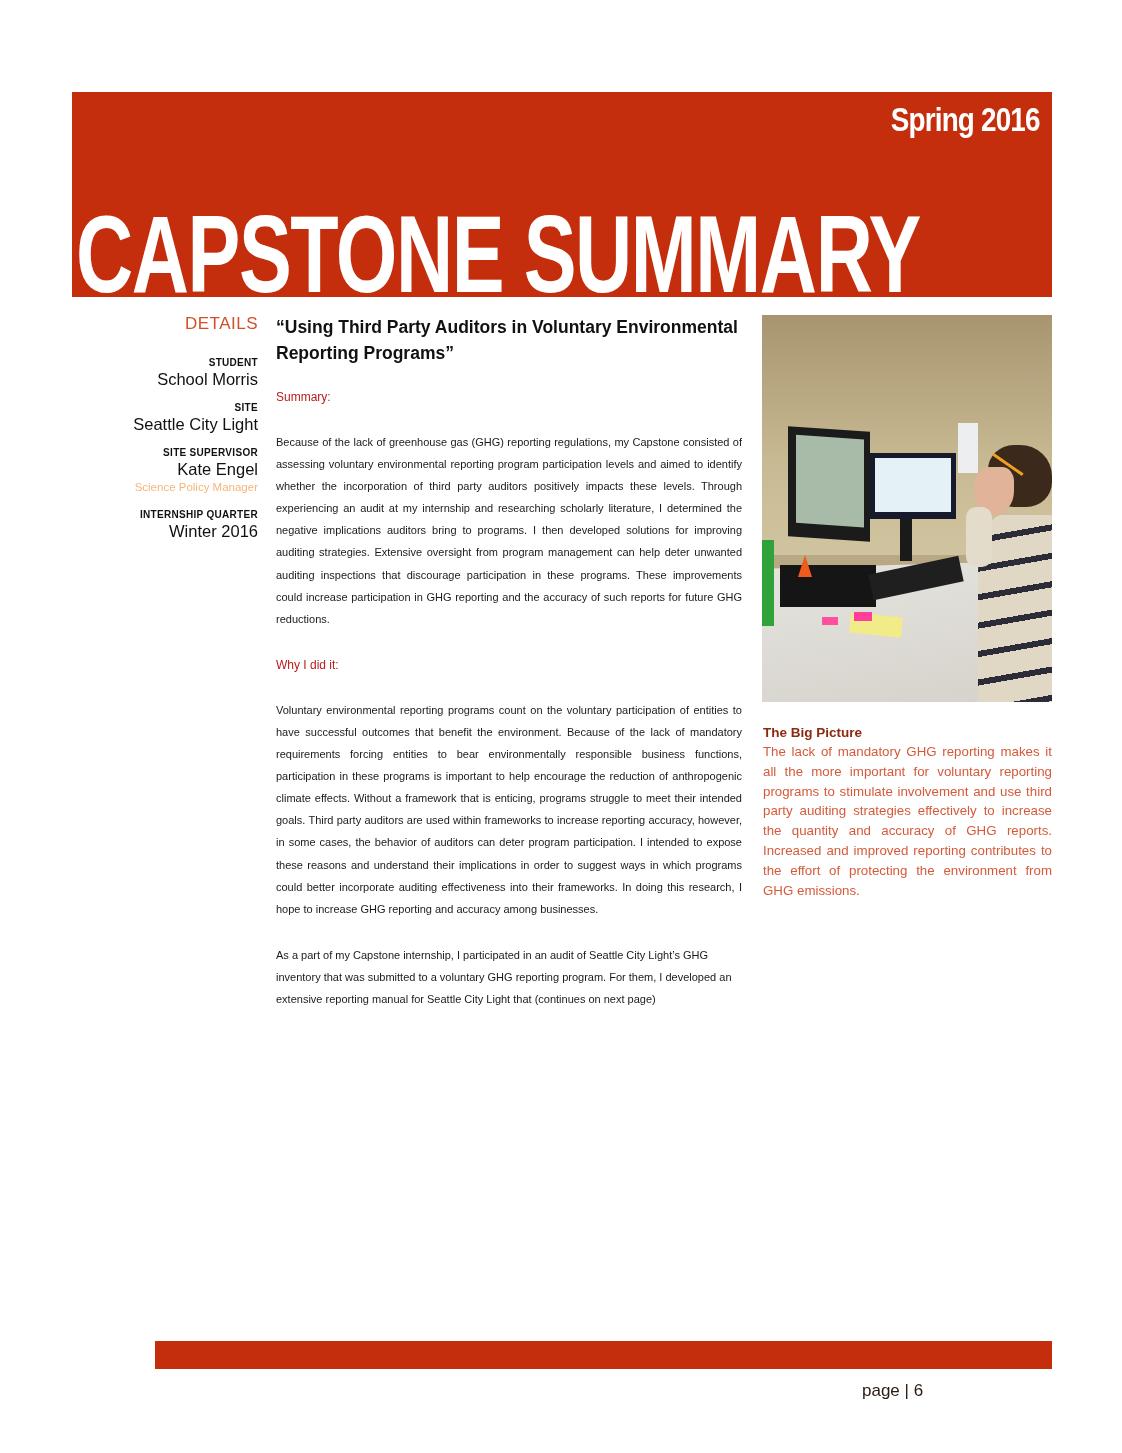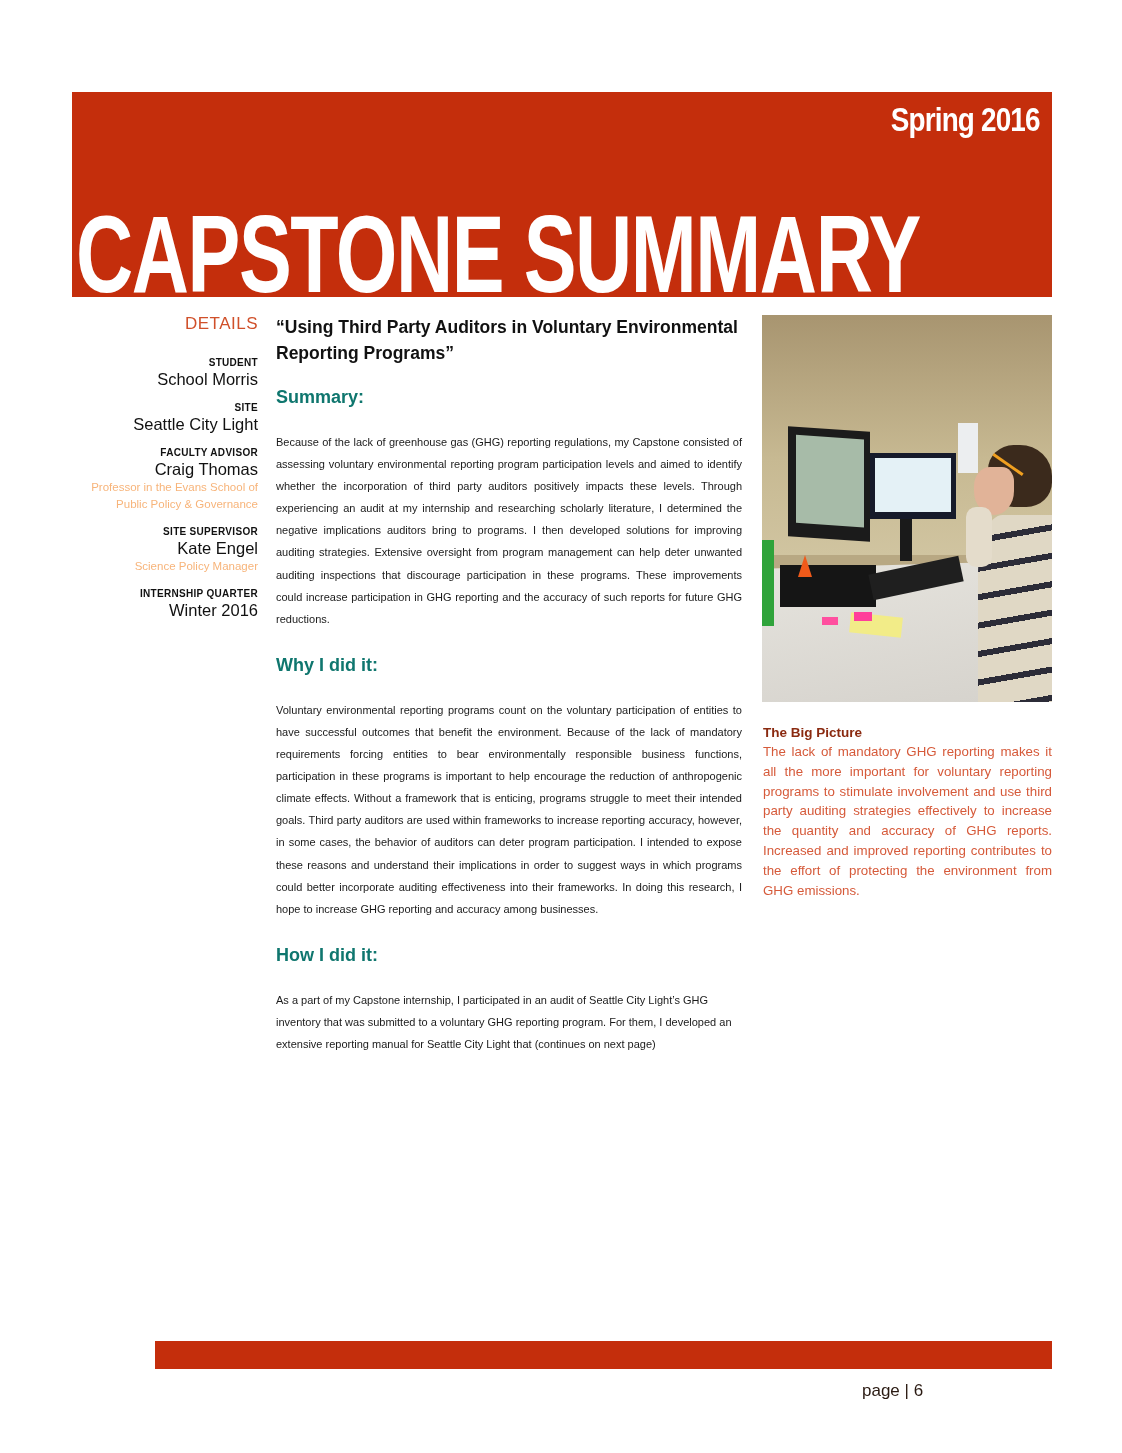--- a/index.html
+++ b/index.html
@@ -12,21 +12,21 @@
 
     .sidebar { position: absolute; left: 60px; top: 314px; width: 198px; text-align: right; }
     .sidebar .details-title { color: #d0502a; font-weight: normal; font-size: 17px; letter-spacing: 0.5px; margin-bottom: 22px; }
     .sidebar .field { margin-bottom: 12px; }
     .sidebar .label { font-weight: bold; font-size: 10px; letter-spacing: 0.3px; color: #111; text-transform: uppercase; line-height: 13px; }
     .sidebar .value { font-size: 16.5px; color: #111; line-height: 20px; }
     .sidebar .sub { font-size: 11.5px; color: #f7b47a; line-height: 17px; }
 
     .main { position: absolute; left: 276px; top: 314px; width: 466px; }
     .main .doc-title { font-weight: bold; font-size: 17.5px; line-height: 26px; color: #111; margin-bottom: 20px; }
-    .main h2 { font-weight: bold; font-size: 18px; line-height: 22px; color: #0f766e; margin-bottom: 23px; }
+    .main h2 { font-weight: normal; font-size: 12px; line-height: 22px; color: #b91c1c; margin-bottom: 23px; }
     .main p { font-size: 11px; line-height: 22.1px; text-align: justify; color: #1a1a1a; margin-bottom: 24px; }
     .main p.last { text-align: left; }
 
     .photo { position: absolute; left: 762px; top: 315px; width: 290px; height: 387px; background: #b8a883; overflow: hidden; }
     .photo .wall { position: absolute; left: 0; top: 0; width: 100%; height: 62%; background: linear-gradient(180deg, #a89570 0%, #c7b992 60%, #d0c4a0 100%); }
     .photo .desk { position: absolute; left: 0; top: 58%; width: 100%; height: 42%; background: linear-gradient(170deg, #e8e6e0 0%, #d5d2cc 100%); clip-path: polygon(0 18%, 78% 14%, 100% 100%, 0 100%); }
     .photo .mon1 { position: absolute; left: 26px; top: 114px; width: 82px; height: 110px; background: #1b1b1b; transform: skewY(4deg); }
     .photo .mon1 .scr { position: absolute; left: 8px; top: 8px; right: 6px; bottom: 14px; background: #a7bba8; }
     .photo .mon2 { position: absolute; left: 108px; top: 138px; width: 86px; height: 66px; background: #161a2a; }
     .photo .mon2 .scr { position: absolute; left: 5px; top: 5px; right: 5px; bottom: 7px; background: #e4f1f6; }
@@ -66,45 +66,39 @@
 
   <div class="field">
     <div class="label">STUDENT</div>
     <div class="value">School Morris</div>
   </div>
   <div class="field">
     <div class="label">SITE</div>
     <div class="value">Seattle City Light</div>
   </div>
   <div class="field">
-    <div class="label">FACULTY ADVISOR</div>
-    <div class="value">Craig Thomas</div>
-    <div class="sub">Professor in the Evans School of Public Policy &amp; Governance</div>
-  </div>
-  <div class="field">
     <div class="label">SITE SUPERVISOR</div>
     <div class="value">Kate Engel</div>
     <div class="sub">Science Policy Manager</div>
   </div>
   <div class="field">
     <div class="label">INTERNSHIP QUARTER</div>
     <div class="value">Winter 2016</div>
   </div>
 </div>
 
 <div class="main">
   <div class="doc-title">“Using Third Party Auditors in Voluntary Environmental Reporting Programs”</div>
 
   <h2>Summary:</h2>
   <p>Because of the lack of greenhouse gas (GHG) reporting regulations, my Capstone consisted of assessing voluntary environmental reporting program participation levels and aimed to identify whether the incorporation of third party auditors positively impacts these levels. Through experiencing an audit at my internship and researching scholarly literature, I determined the negative implications auditors bring to programs. I then developed solutions for improving auditing strategies. Extensive oversight from program management can help deter unwanted auditing inspections that discourage participation in these programs. These improvements could increase participation in GHG reporting and the accuracy of such reports for future GHG reductions.</p>
 
   <h2>Why I did it:</h2>
   <p>Voluntary environmental reporting programs count on the voluntary participation of entities to have successful outcomes that benefit the environment. Because of the lack of mandatory requirements forcing entities to bear environmentally responsible business functions, participation in these programs is important to help encourage the reduction of anthropogenic climate effects. Without a framework that is enticing, programs struggle to meet their intended goals. Third party auditors are used within frameworks to increase reporting accuracy, however, in some cases, the behavior of auditors can deter program participation. I intended to expose these reasons and understand their implications in order to suggest ways in which programs could better incorporate auditing effectiveness into their frameworks. In doing this research, I hope to increase GHG reporting and accuracy among businesses.</p>
 
-  <h2>How I did it:</h2>
   <p class="last">As a part of my Capstone internship, I participated in an audit of Seattle City Light’s GHG inventory that was submitted to a voluntary GHG reporting program. For them, I developed an extensive reporting manual for Seattle City Light that (continues on next page)</p>
 </div>
 
 <div class="photo" title="Student seated at a desk looking at two computer monitors displaying spreadsheets">
   <div class="wall"></div>
   <div class="desk"></div>
   <div class="chart"></div>
   <div class="mon1">
       <div class="scr"></div>
     </div>

